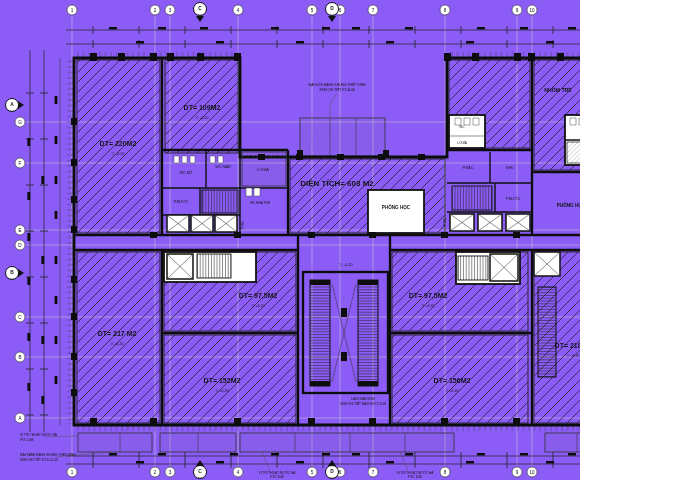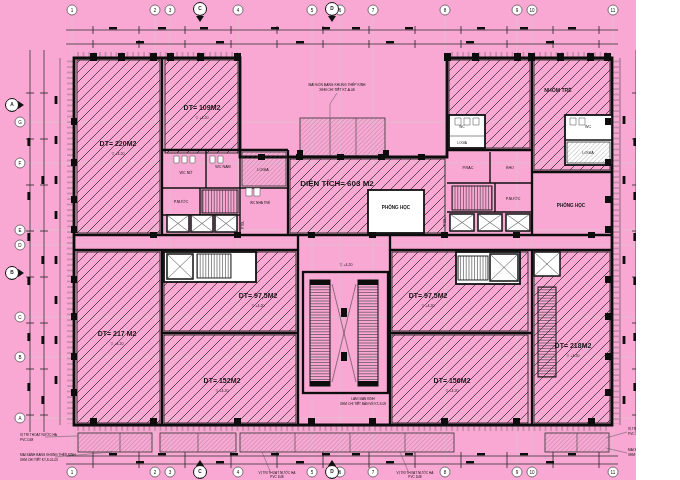--- a/index.html
+++ b/index.html
@@ -1,16 +1,16 @@
 <!DOCTYPE html>
 <html><head>
 <meta charset="utf-8">
 <style>
   html,body{margin:0;padding:0;background:#fff}
-  .stage{width:636px;height:480px;background:#f9a8d4;position:relative;overflow:hidden;
+  .stage{width:580px;height:480px;background:#8b5cf6;position:relative;overflow:hidden;
          font-family:"Liberation Sans",sans-serif}
   svg{display:block}
   text{font-family:"Liberation Sans",sans-serif;fill:#141414;text-anchor:middle}
   .t8{font-size:8px;font-weight:bold}
   .t7{font-size:7px;font-weight:bold}
   .t5{font-size:5.2px;font-weight:bold}
   .t45{font-size:4.6px;font-weight:bold}
   .t38{font-size:3.7px}
   .t34{font-size:3.4px}
   .t32{font-size:3.2px}

